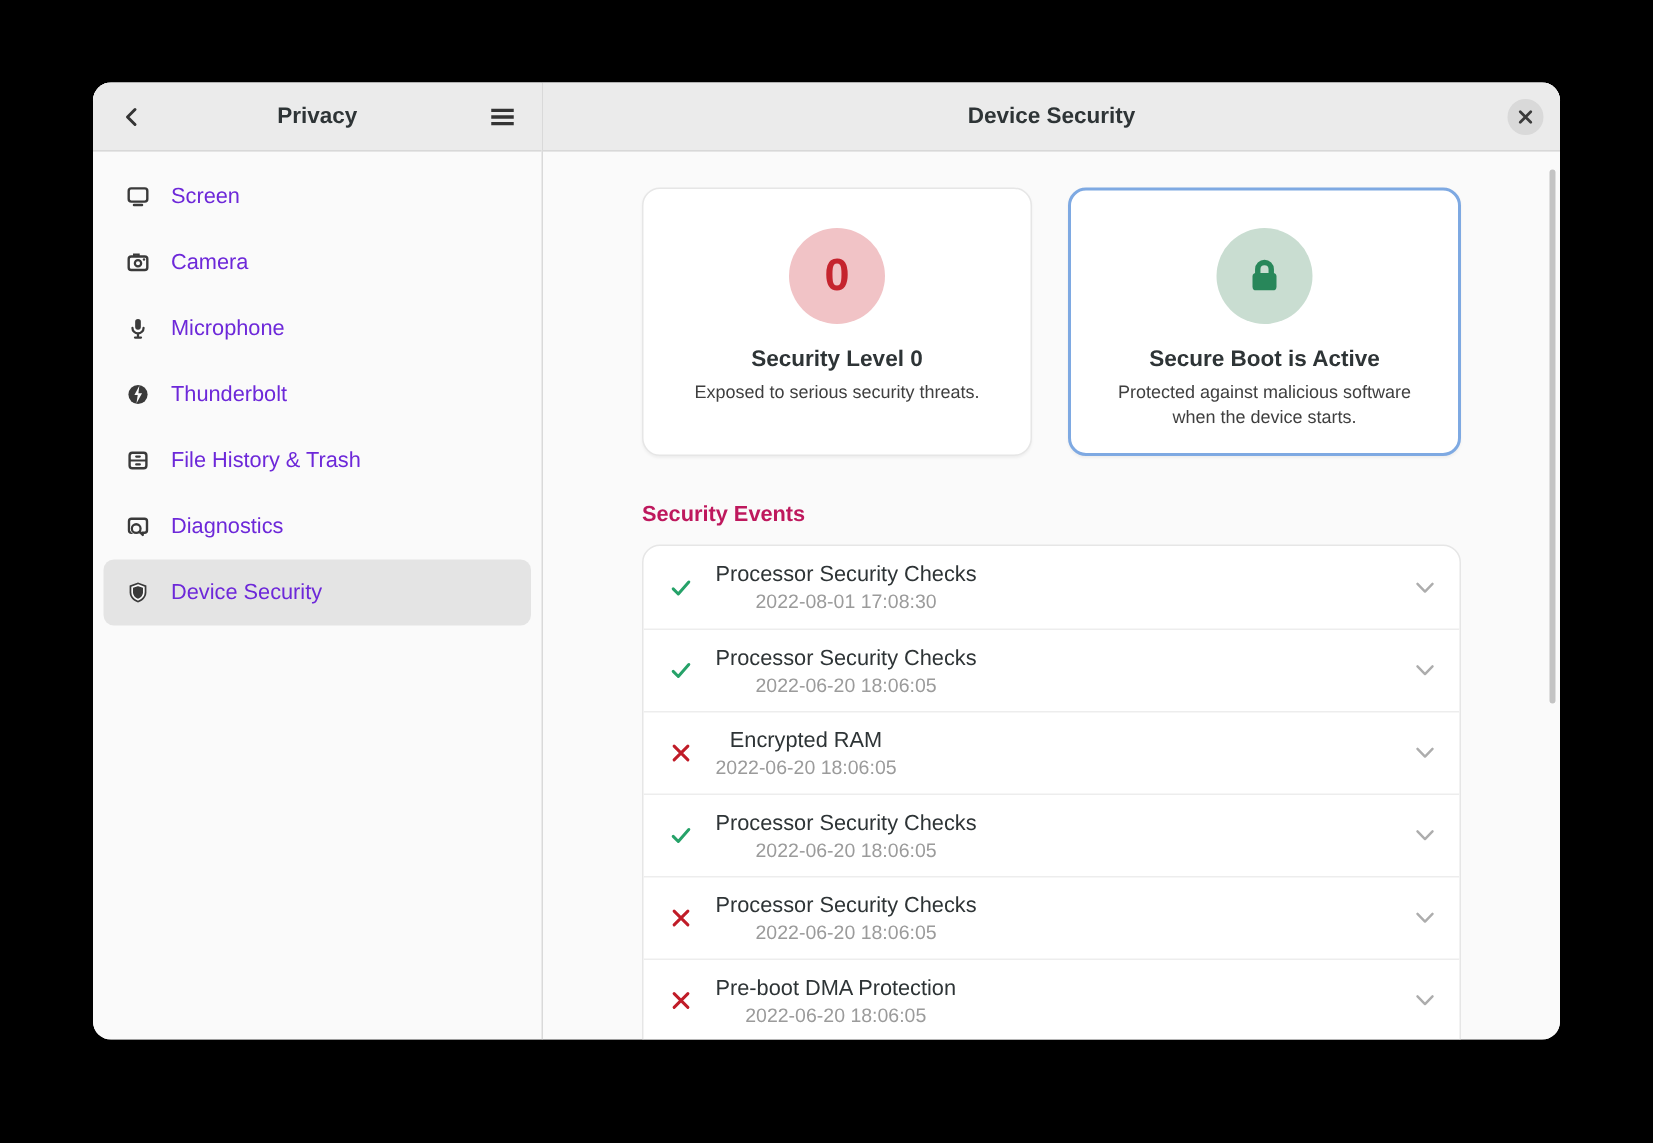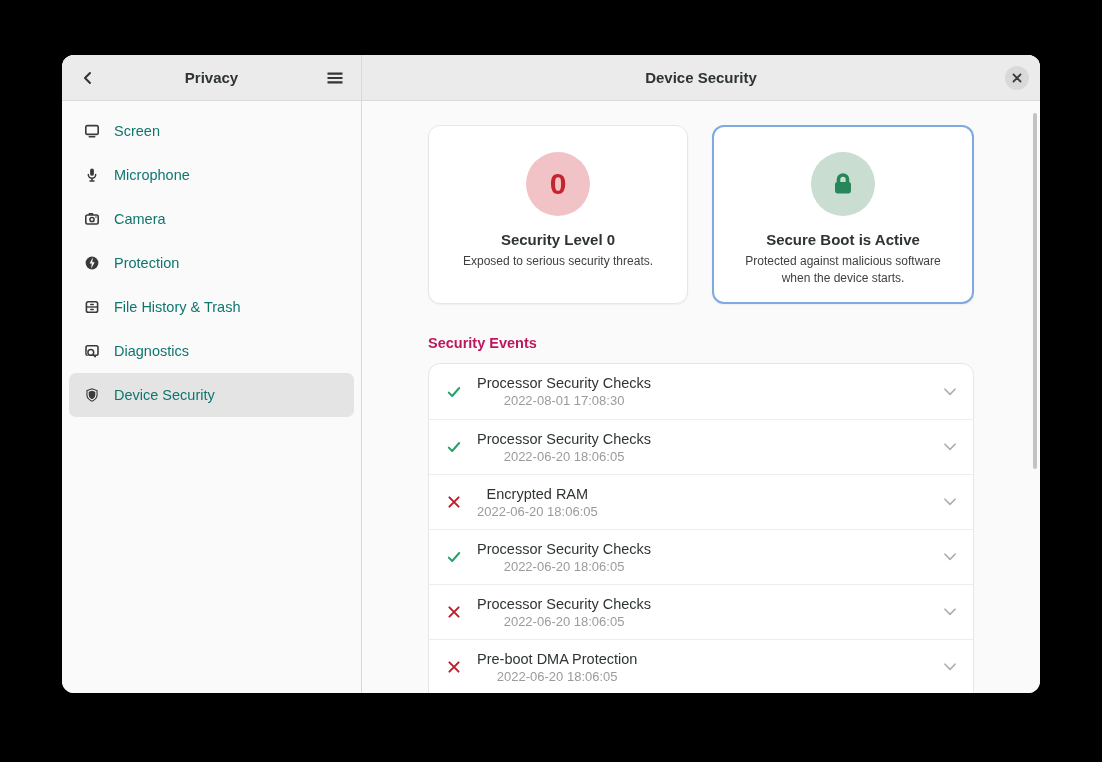--- a/index.html
+++ b/index.html
@@ -36,21 +36,21 @@
     width:300px; flex:0 0 300px;
     background:#fafafa;
     border-right:1px solid #d9d9d9;
     display:flex; flex-direction:column;
   }
   .sidebar .headerbar { padding:0 10px; justify-content:space-between; }
   .sidebar-list { padding:8px 7px; }
   .side-item {
     height:44px; display:flex; align-items:center; gap:14px;
     padding:0 15px; border-radius:7px;
-    font-size:14.5px; color:#0f766e; cursor:pointer;
+    font-size:14.5px; color:#6d28d9; cursor:pointer;
   }
   .side-item.selected { background:#e4e4e4; }
   .side-icon { width:16px; height:16px; color:#3a3a3a; display:flex; }
   .side-icon svg { width:16px; height:16px; }
   
   .content { flex:1; display:flex; flex-direction:column; position:relative; background:#fafafa; }
   .content .headerbar { justify-content:center; position:relative; }
   .close-btn {
     position:absolute; right:11px; top:11px;
     width:24px; height:24px; border-radius:50%;
@@ -133,46 +133,46 @@
             <svg viewBox="0 0 16 16">
               <rect x="1.8" y="2.6" width="12.4" height="8.8" rx="1.7" fill="none" stroke="currentColor" stroke-width="1.6"></rect>
               <path d="M5.3 13.7 H10.7" stroke="currentColor" stroke-width="1.6" stroke-linecap="round"></path>
             </svg>
           </span>
     <span class="side-label">Screen</span>
   </div>
         <div class="side-item">
     <span class="side-icon">
             <svg viewBox="0 0 16 16">
-              <rect x="6.1" y="1.6" width="3.8" height="7.2" rx="1.9" fill="currentColor"></rect>
-              <path d="M4.3 7.6 a3.7 3.7 0 0 0 7.4 0" fill="none" stroke="currentColor" stroke-width="1.5" stroke-linecap="round"></path>
-              <path d="M8 11.6 V13.8 M6 14 H10" stroke="currentColor" stroke-width="1.5" stroke-linecap="round"></path>
-            </svg>
-          </span>
-    <span class="side-label">Microphone</span>
-  </div>
-        <div class="side-item">
-    <span class="side-icon">
-            <svg viewBox="0 0 16 16">
               <rect x="1.8" y="4" width="12.4" height="9" rx="1.7" fill="none" stroke="currentColor" stroke-width="1.6"></rect>
               <path d="M5.4 4 V2.8 H8.4 V4" fill="none" stroke="currentColor" stroke-width="1.5"></path>
               <circle cx="8" cy="8.5" r="2.1" fill="none" stroke="currentColor" stroke-width="1.5"></circle>
               <circle cx="12" cy="6" r="0.8" fill="currentColor"></circle>
             </svg>
           </span>
     <span class="side-label">Camera</span>
   </div>
         <div class="side-item">
     <span class="side-icon">
             <svg viewBox="0 0 16 16">
+              <rect x="6.1" y="1.6" width="3.8" height="7.2" rx="1.9" fill="currentColor"></rect>
+              <path d="M4.3 7.6 a3.7 3.7 0 0 0 7.4 0" fill="none" stroke="currentColor" stroke-width="1.5" stroke-linecap="round"></path>
+              <path d="M8 11.6 V13.8 M6 14 H10" stroke="currentColor" stroke-width="1.5" stroke-linecap="round"></path>
+            </svg>
+          </span>
+    <span class="side-label">Microphone</span>
+  </div>
+        <div class="side-item">
+    <span class="side-icon">
+            <svg viewBox="0 0 16 16">
               <circle cx="8" cy="8" r="6.4" fill="currentColor"></circle>
               <path d="M8.9 2.2 L5.6 8.4 H7.8 L7 13.8 L10.7 7.2 H8.3 Z" fill="#fafafa"></path>
             </svg>
           </span>
-    <span class="side-label">Protection</span>
+    <span class="side-label">Thunderbolt</span>
   </div>
         <div class="side-item">
     <span class="side-icon">
             <svg viewBox="0 0 16 16">
               <rect x="2.4" y="2.8" width="11.2" height="10.4" rx="1.8" fill="none" stroke="currentColor" stroke-width="1.6"></rect>
               <path d="M2.6 8 H13.4" stroke="currentColor" stroke-width="1.4"></path>
               <path d="M6.8 5.4 H9.2 M6.8 10.6 H9.2" stroke="currentColor" stroke-width="1.5" stroke-linecap="round"></path>
             </svg>
           </span>
     <span class="side-label">File History &amp; Trash</span>

